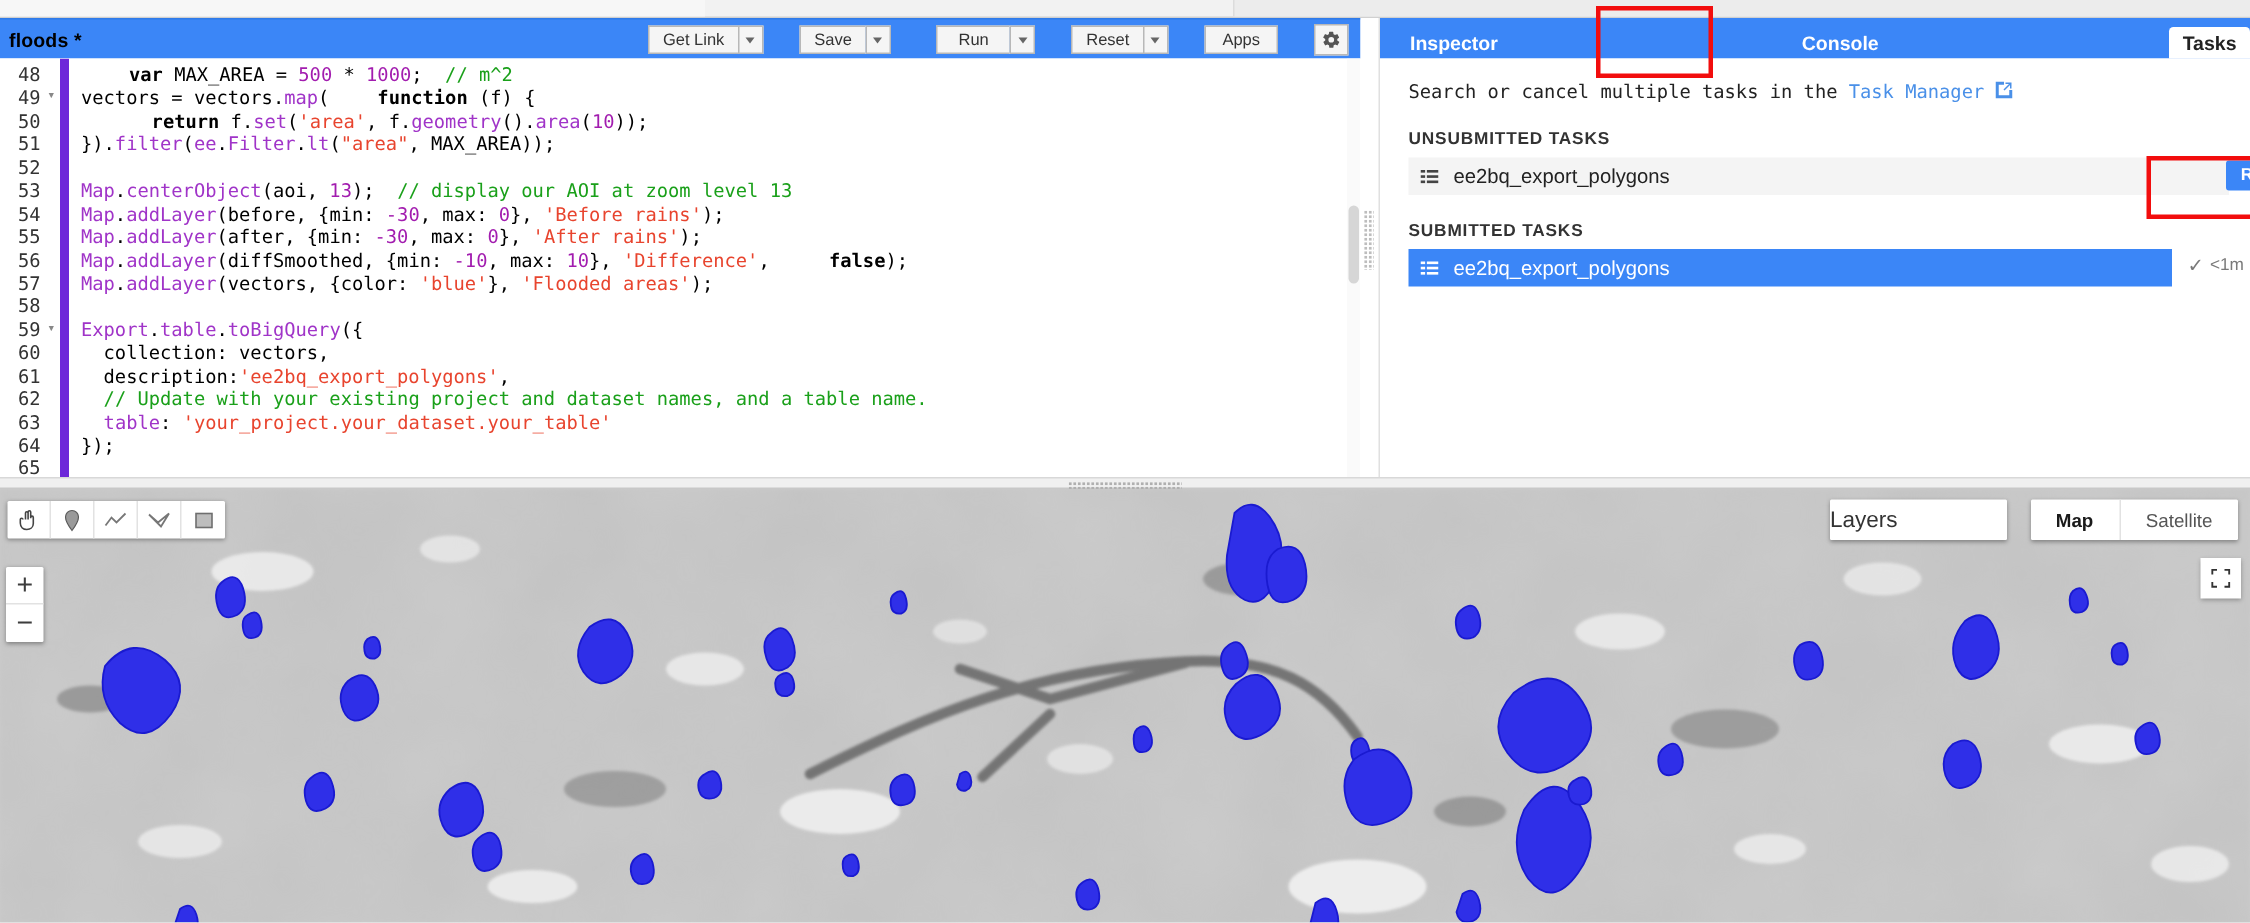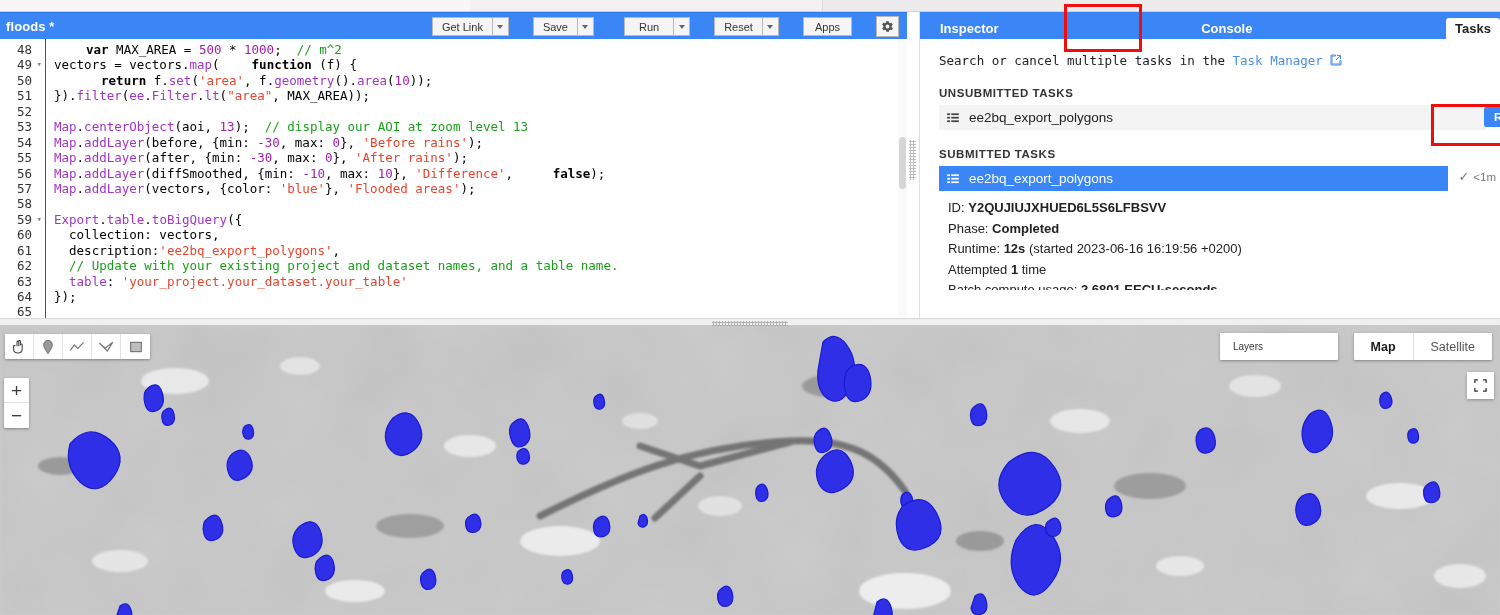--- a/index.html
+++ b/index.html
@@ -29,21 +29,21 @@
   .editor-col {
     position: absolute; left: 0; top: 12px; width: 907px; height: 306px;
     background: #fff;
   }
   .ee-toolbar {
     position: relative; height: 27px; background: #3b86f7;
     display: flex; align-items: center;
     border-top: 1px solid #2f7ae8;
   }
   .script-name {
-    margin-left: 6px; color: #ffffff; font-weight: bold; font-size: 13px;
+    margin-left: 6px; color: #000000; font-weight: bold; font-size: 13px;
     letter-spacing: .1px;
   }
   .tb-right {
     position: absolute; right: 8px; top: 0; height: 27px;
     display: flex; align-items: center; gap: 24px;
   }
   .btn-group { display: flex; height: 19px; }
   .btn {
     background: #f5f5f5; border: 1px solid #b8b8b8;
     font-size: 11px; color: #333; height: 19px;
@@ -66,21 +66,21 @@
     width: 23px; height: 21px; display: flex; align-items: center;
     justify-content: center; cursor: pointer;
   }
 
   
   .code-area {
     position: relative; height: 279px; background: #fff;
     display: flex; overflow: hidden;
   }
   .gutter {
-    width: 46px; background: #fff; border-right: 1px solid #6d28d9;
+    width: 46px; background: #fff; border-right: 6px solid #6d28d9;
     flex: 0 0 46px; padding-top: 3px; position: relative;
   }
   .gut-row {
     height: 15.45px; line-height: 15.45px; text-align: right;
     padding-right: 13px; font-family: "DejaVu Sans Mono", monospace;
     font-size: 12.5px; color: #333; position: relative;
   }
   .fold {
     position: absolute; right: 3px; top: 0; line-height: 15.45px;
     font-size: 9px; color: #888;
@@ -213,22 +213,22 @@
   .zoom-btn {
     height: 25px; display: flex; align-items: center; justify-content: center;
     font-size: 19px; color: #3d3d3d; cursor: pointer;
     font-family: "Liberation Sans", sans-serif; line-height: 1;
   }
   .zoom-btn.plus { border-bottom: 1px solid #e2e2e2; }
 
   .layers-btn {
     position: absolute; right: 162px; top: 7px; width: 118px; height: 27px;
     background: #fff; box-shadow: 0 1px 3px rgba(0,0,0,.35);
-    display: flex; align-items: center; padding-left: 13px;
-    font-size: 10px; color: #333; cursor: pointer; border-radius: 1px;
+    display: flex; align-items: center; 
+    font-size: 15px; color: #333; cursor: pointer; border-radius: 1px;
   }
   .basemap-toggle {
     position: absolute; right: 8px; top: 7px; height: 27px;
     background: #fff; box-shadow: 0 1px 3px rgba(0,0,0,.35);
     display: flex; border-radius: 1px;
   }
   .bm {
     display: flex; align-items: center; justify-content: center;
     padding: 0 17px; font-size: 12.5px; color: #555; cursor: pointer;
   }
@@ -373,27 +373,20 @@
           <rect x="2" y="16" width="5" height="3" fill="#fff"></rect>
           <rect x="9" y="16" width="13" height="3" fill="#fff"></rect>
         </svg>
         <span class="task-label">ee2bq_export_polygons</span>
         <div class="done-wrap">
           <span class="check">✓</span>
           <span>&lt;1m</span>
         </div>
       </div>
 
-      <div class="detail-list" id="details">
-          <div class="detail">ID: <b>Y2QUJIUJXHUED6L5S6LFBSVV</b></div>
-          <div class="detail">Phase: <b>Completed</b></div>
-          <div class="detail">Runtime: <b>12s</b> (started 2023-06-16 16:19:56 +0200)</div>
-          <div class="detail">Attempted <b>1</b> time</div>
-          <div class="detail clipped">Batch compute usage: <b>2.6801 EECU-seconds</b></div>
-        </div>
     </div>
 
     <div class="redbox" style="left:144px; top:-8px; width:78px; height:48px;"></div>
     <div class="redbox" style="left:511px; top:92px; width:72px; height:42px;"></div>
   </div>
 
   <div class="h-splitter">
     <div class="h-grip"></div>
   </div>
 

